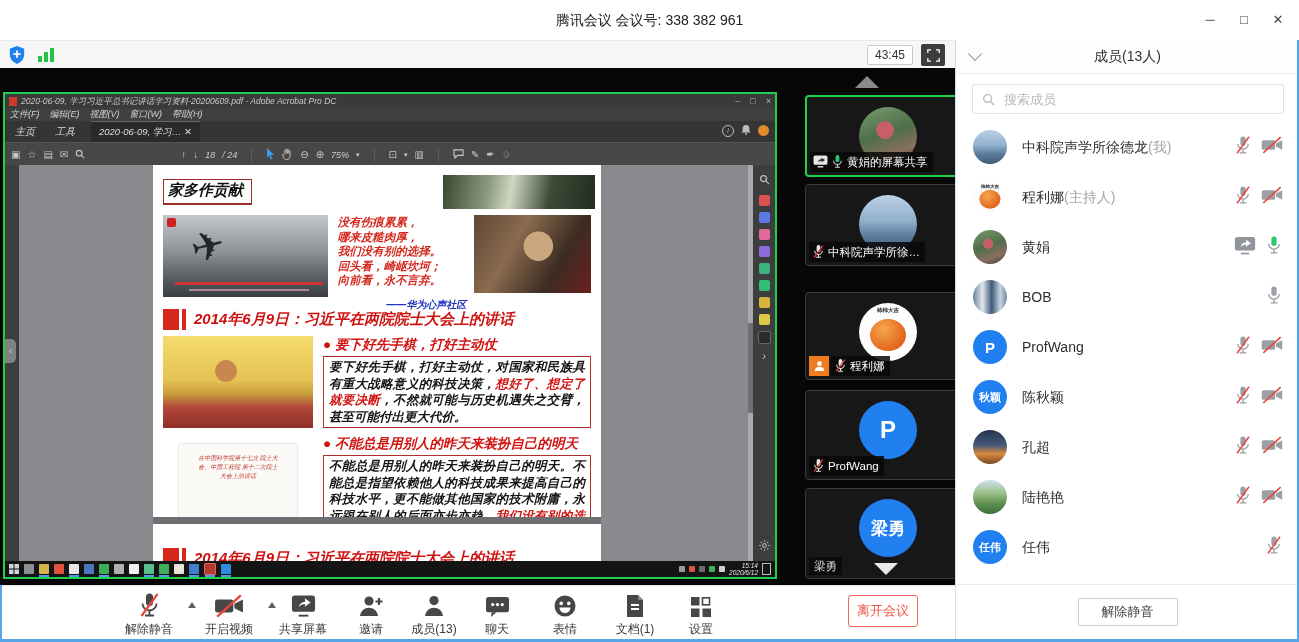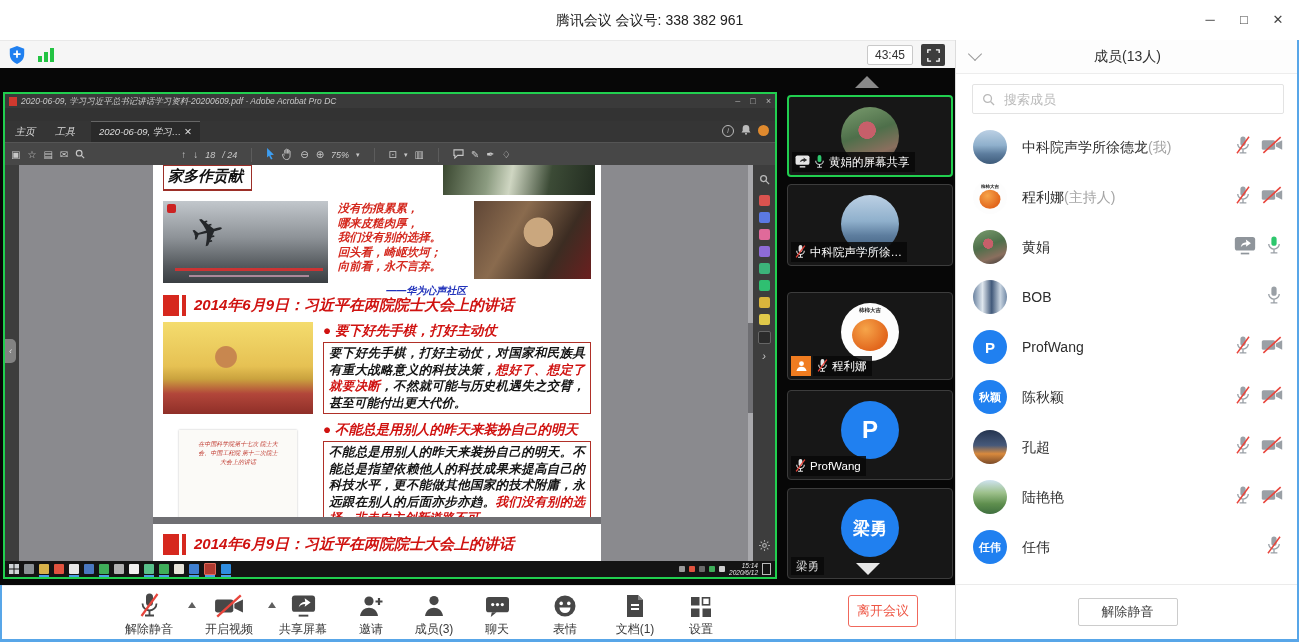--- a/index.html
+++ b/index.html
@@ -47,21 +47,21 @@
   .ac-scroll .th{position:absolute;top:40%;left:0;width:5px;height:90px;background:#6f6f73;}
   .collapse-tab{position:absolute;left:0;top:245px;width:11px;height:24px;background:#8f8f8f;border-radius:0 5px 5px 0;color:#fff;font-size:9px;line-height:24px;text-align:center;opacity:.85;}
   
   .wtask{position:absolute;left:0;bottom:0;width:100%;height:16px;background:#141414;display:flex;align-items:center;gap:5px;padding:0 4px;box-sizing:border-box;}
   .tk{width:10px;height:10px;border-radius:1px;position:relative;}
   .tk .ul{position:absolute;left:0;bottom:-3px;width:10px;height:2px;background:#4aa0e8;}
   .tray{margin-left:auto;display:flex;align-items:center;gap:4px;}
   .traydot{width:6px;height:6px;border-radius:1px;background:#9a9a9a;}
   .trayclock{color:#e8e8e8;font-size:6.5px;line-height:7px;text-align:right;}
   
-  .page{position:absolute;left:134px;width:448px;background:#fff;box-sizing:border-box;padding:0 10px;}
+  .page{position:absolute;left:134px;width:448px;background:#fff;box-sizing:border-box;padding:14px 10px;}
   .page1{top:0;height:352px;}
   .pgap{position:absolute;left:134px;top:352px;width:448px;height:7px;background:#6f6f73;}
   .page2{top:359px;height:120px;}
   .hbox{display:inline-block;border:1px solid #9c2f28;border-bottom-width:2px;padding:1px 8px 3px 4px;font-size:15px;font-weight:bold;color:#111;}
   .p1top{position:relative;height:32px;margin-top:0;}
   .topimg{position:absolute;right:-4px;top:-4px;width:152px;height:34px;background:linear-gradient(100deg,#39462f 0%,#8b9b80 30%,#cfd6c2 45%,#3c4b36 70%,#222c20 100%);}
   .p1med{display:flex;margin-top:4px;height:84px;}
   .plane{width:172px;height:82px;position:relative;background:linear-gradient(180deg,#c2c7cc 0%,#8d9297 45%,#53585c 80%,#3a3e42 100%);}
   .plane .gl{position:absolute;left:28px;top:8px;font-size:40px;color:#24272a;transform:rotate(-14deg);}
   .plane .hw{position:absolute;left:4px;top:3px;width:9px;height:9px;background:#cc2222;border-radius:2px;}
@@ -85,21 +85,21 @@
         display:flex;align-items:flex-start;justify-content:center;padding-top:10px;box-sizing:border-box;}
   .book .bt{width:84px;font-size:6px;line-height:9px;color:#c03a30;text-align:center;}
   .rcol{flex:1;margin-left:10px;}
   .bullet{font-size:13.5px;font-weight:bold;color:#d01210;line-height:17px;}
   .tbox{border:1px solid #b03028;margin-top:3px;padding:2px 5px;font-size:12.5px;font-weight:bold;color:#141414;line-height:16.5px;text-align:justify;}
   .tbox .rd{color:#d01210;}
   .b2{margin-top:7px;}
   
   .thumbcol{left:787px;top:68px;width:160px;height:511px;}
   .uparrow{position:absolute;left:68px;top:8px;width:0;height:0;border-left:12px solid transparent;border-right:12px solid transparent;border-bottom:12px solid #8a8a8a;}
-  .thumb{position:absolute;left:0;width:166px;background:#171717;border:1px solid #3c3c3c;border-radius:4px;box-sizing:border-box;overflow:hidden;}
+  .thumb{position:absolute;left:18px;width:166px;background:#171717;border:1px solid #3c3c3c;border-radius:4px;box-sizing:border-box;overflow:hidden;}
   .thumb.active{border:2px solid #21cf4f;}
   .tav{position:absolute;left:50%;top:10px;transform:translateX(-50%);width:58px;height:58px;border-radius:50%;}
   .tlabel{position:absolute;left:3px;bottom:3px;display:flex;align-items:center;gap:3px;background:rgba(8,8,8,.85);color:#fff;font-size:11.5px;height:20px;padding:0 5px 0 3px;white-space:nowrap;}
   .tlabel-plain{position:absolute;left:3px;bottom:3px;background:rgba(8,8,8,.75);color:#ddd;font-size:11.5px;height:18px;line-height:18px;padding:0 5px;}
   .hostbadge{position:absolute;left:3px;bottom:3px;width:20px;height:20px;background:#f07c20;display:flex;align-items:center;justify-content:center;}
   .dnarrow{position:absolute;left:68px;bottom:3px;width:0;height:0;border-left:12px solid transparent;border-right:12px solid transparent;border-top:12px solid #e8e8e8;}
   .avblue{background:#2080f0;display:flex;align-items:center;justify-content:center;color:#fff;font-weight:bold;}
   .av-plants{background:radial-gradient(circle at 45% 40%,#c75f6a 0 18%,transparent 19%),linear-gradient(160deg,#7a9c6e 0%,#4e6f4a 45%,#8a6f5e 75%,#333 100%);}
   .av-build{background:linear-gradient(180deg,#bcd0e4 0%,#8fb0cc 45%,#5d7d9e 70%,#3e5b7a 100%);}
   .av-persim{background:#fdfdfd;position:relative;}
@@ -173,20 +173,27 @@
 
       <div class="ac-title">
         <span class="pdfico"></span>
         <span class="t">2020-06-09, 学习习近平总书记讲话学习资料-20200609.pdf - Adobe Acrobat Pro DC</span>
         <span class="ac-ctl">
           <span>–</span>
           <span>□</span>
           <span>×</span>
         </span>
       </div>
+      <div class="ac-menu">
+        <span>文件(F)</span>
+        <span>编辑(E)</span>
+        <span>视图(V)</span>
+        <span>窗口(W)</span>
+        <span>帮助(H)</span>
+      </div>
       <div class="ac-tabs">
         <span class="ac-tab">主页</span>
         <span class="ac-tab">工具</span>
         <span class="ac-doctab">2020-06-09, 学习… ✕</span>
         <span class="ac-tabs-r">
           <span class="ring">i</span>
           <span><svg width="10" height="11" viewBox="0 0 12 13">
                 <path d="M6 1a4 4 0 0 1 4 4v3l1.4 2H.6L2 8V5a4 4 0 0 1 4-4z" fill="#bbb"></path>
                 <circle cx="6" cy="11.6" r="1.2" fill="#bbb"></circle>
               </svg></span>
@@ -684,21 +691,21 @@
       <div class="lb">邀请</div>
     </div>
 
     <div class="titem" style="left:402px;width:64px">
       <div class="ic">
           <svg width="24" height="24" viewBox="0 0 24 24">
             <circle cx="12" cy="6.6" r="4.6" fill="#474747"></circle>
             <path d="M3 22c.9-5.4 4.5-8.2 9-8.2s8.1 2.8 9 8.2z" fill="#474747"></path>
           </svg>
         </div>
-      <div class="lb">成员(3)</div>
+      <div class="lb">成员(13)</div>
     </div>
 
     <div class="titem" style="left:468px;width:58px">
       <div class="ic">
           <svg width="25" height="23" viewBox="0 0 26 24">
             <rect x="1" y="2" width="24" height="16" rx="3" fill="#474747"></rect>
             <circle cx="8" cy="10" r="1.7" fill="#fff"></circle>
             <circle cx="13" cy="10" r="1.7" fill="#fff"></circle>
             <circle cx="18" cy="10" r="1.7" fill="#fff"></circle>
             <path d="M7 18l-1 5 6-5z" fill="#474747"></path>

